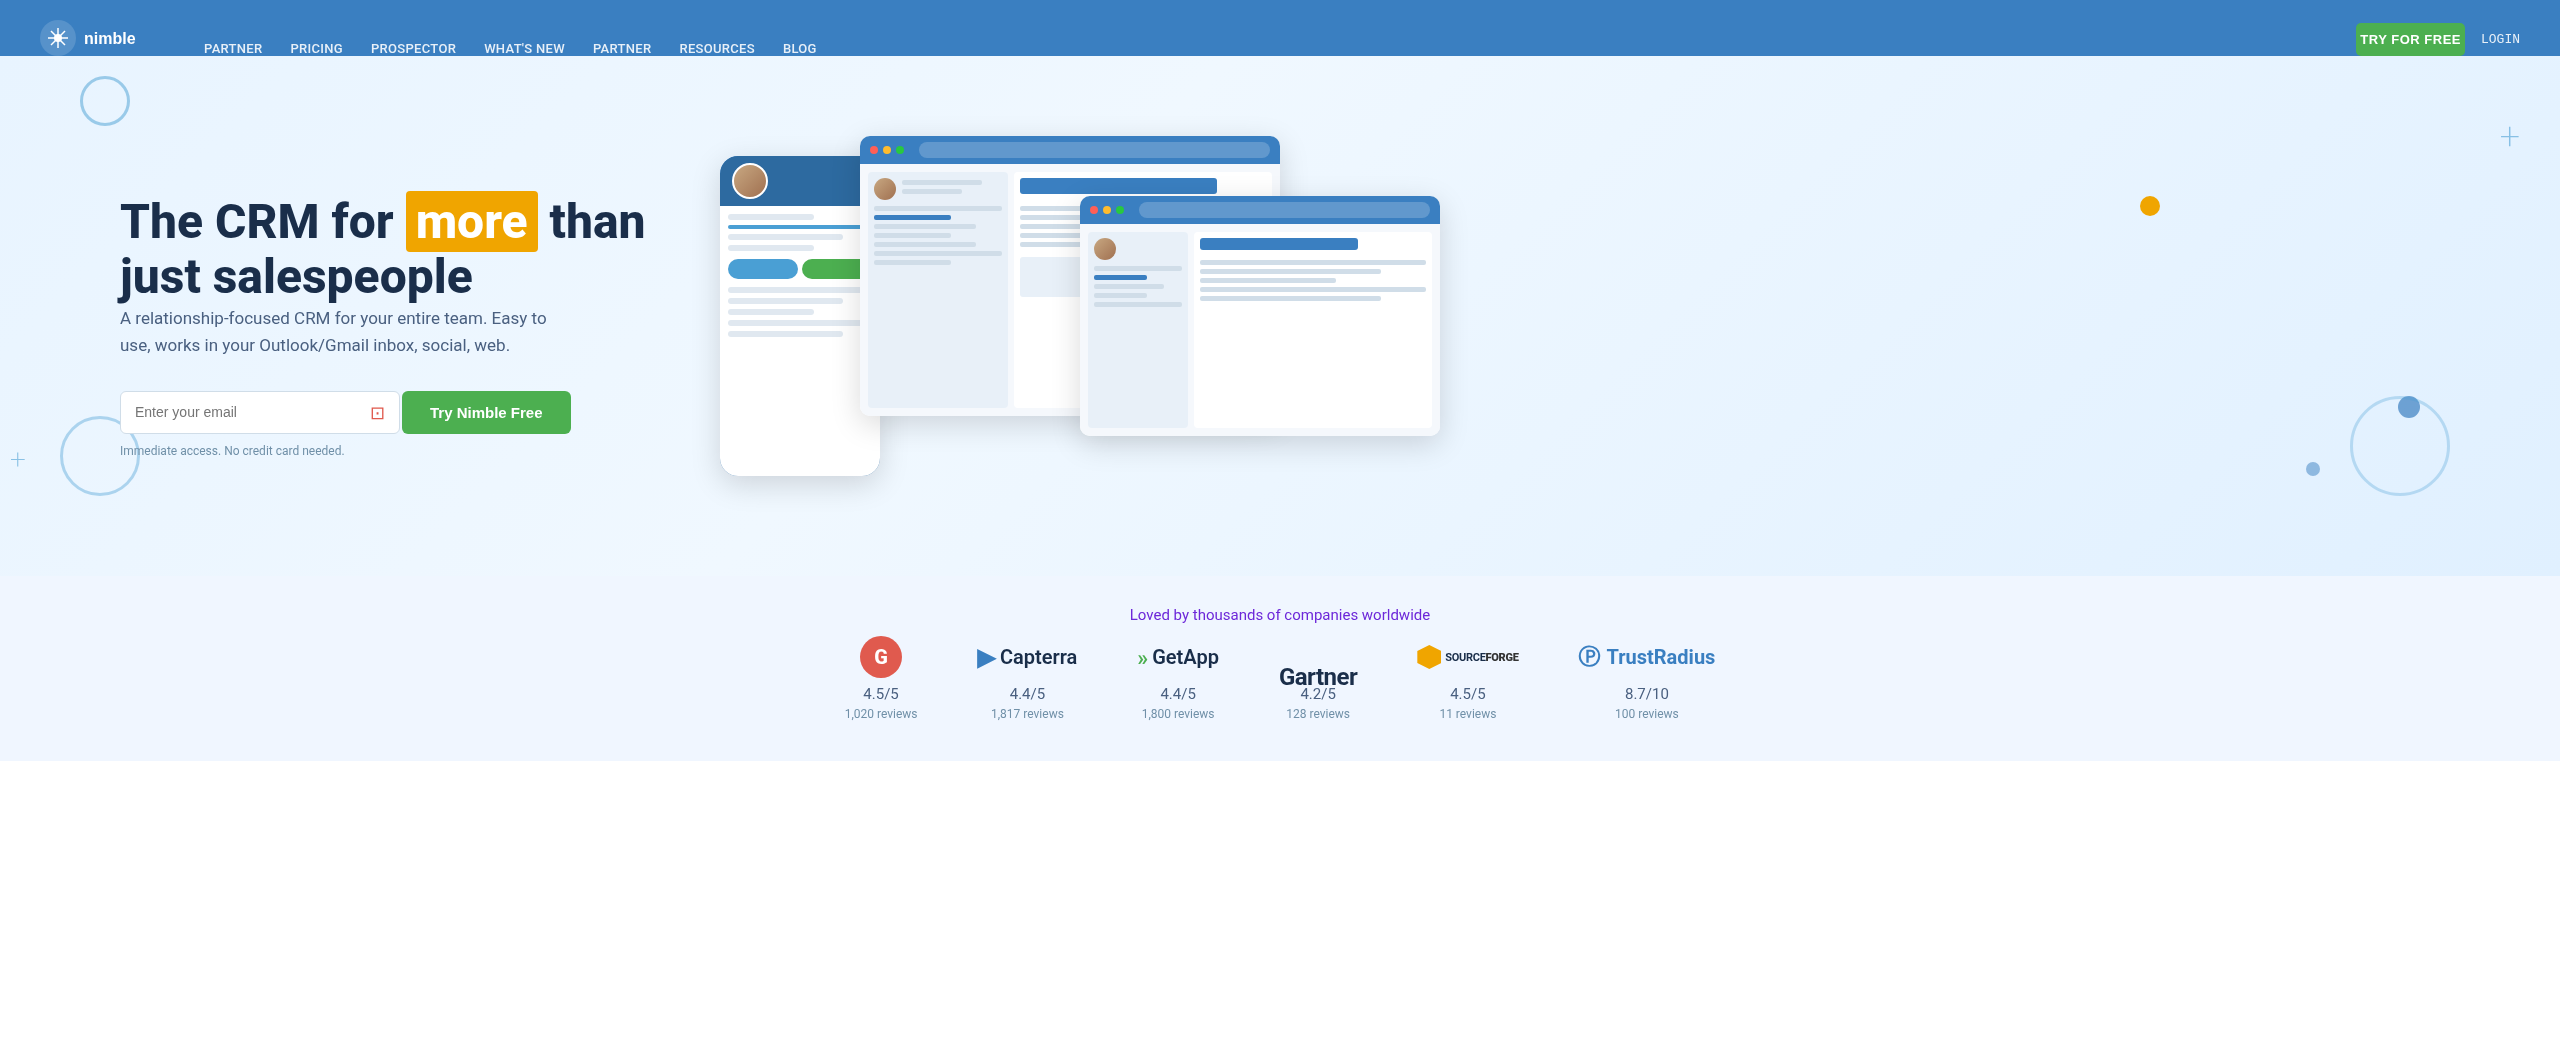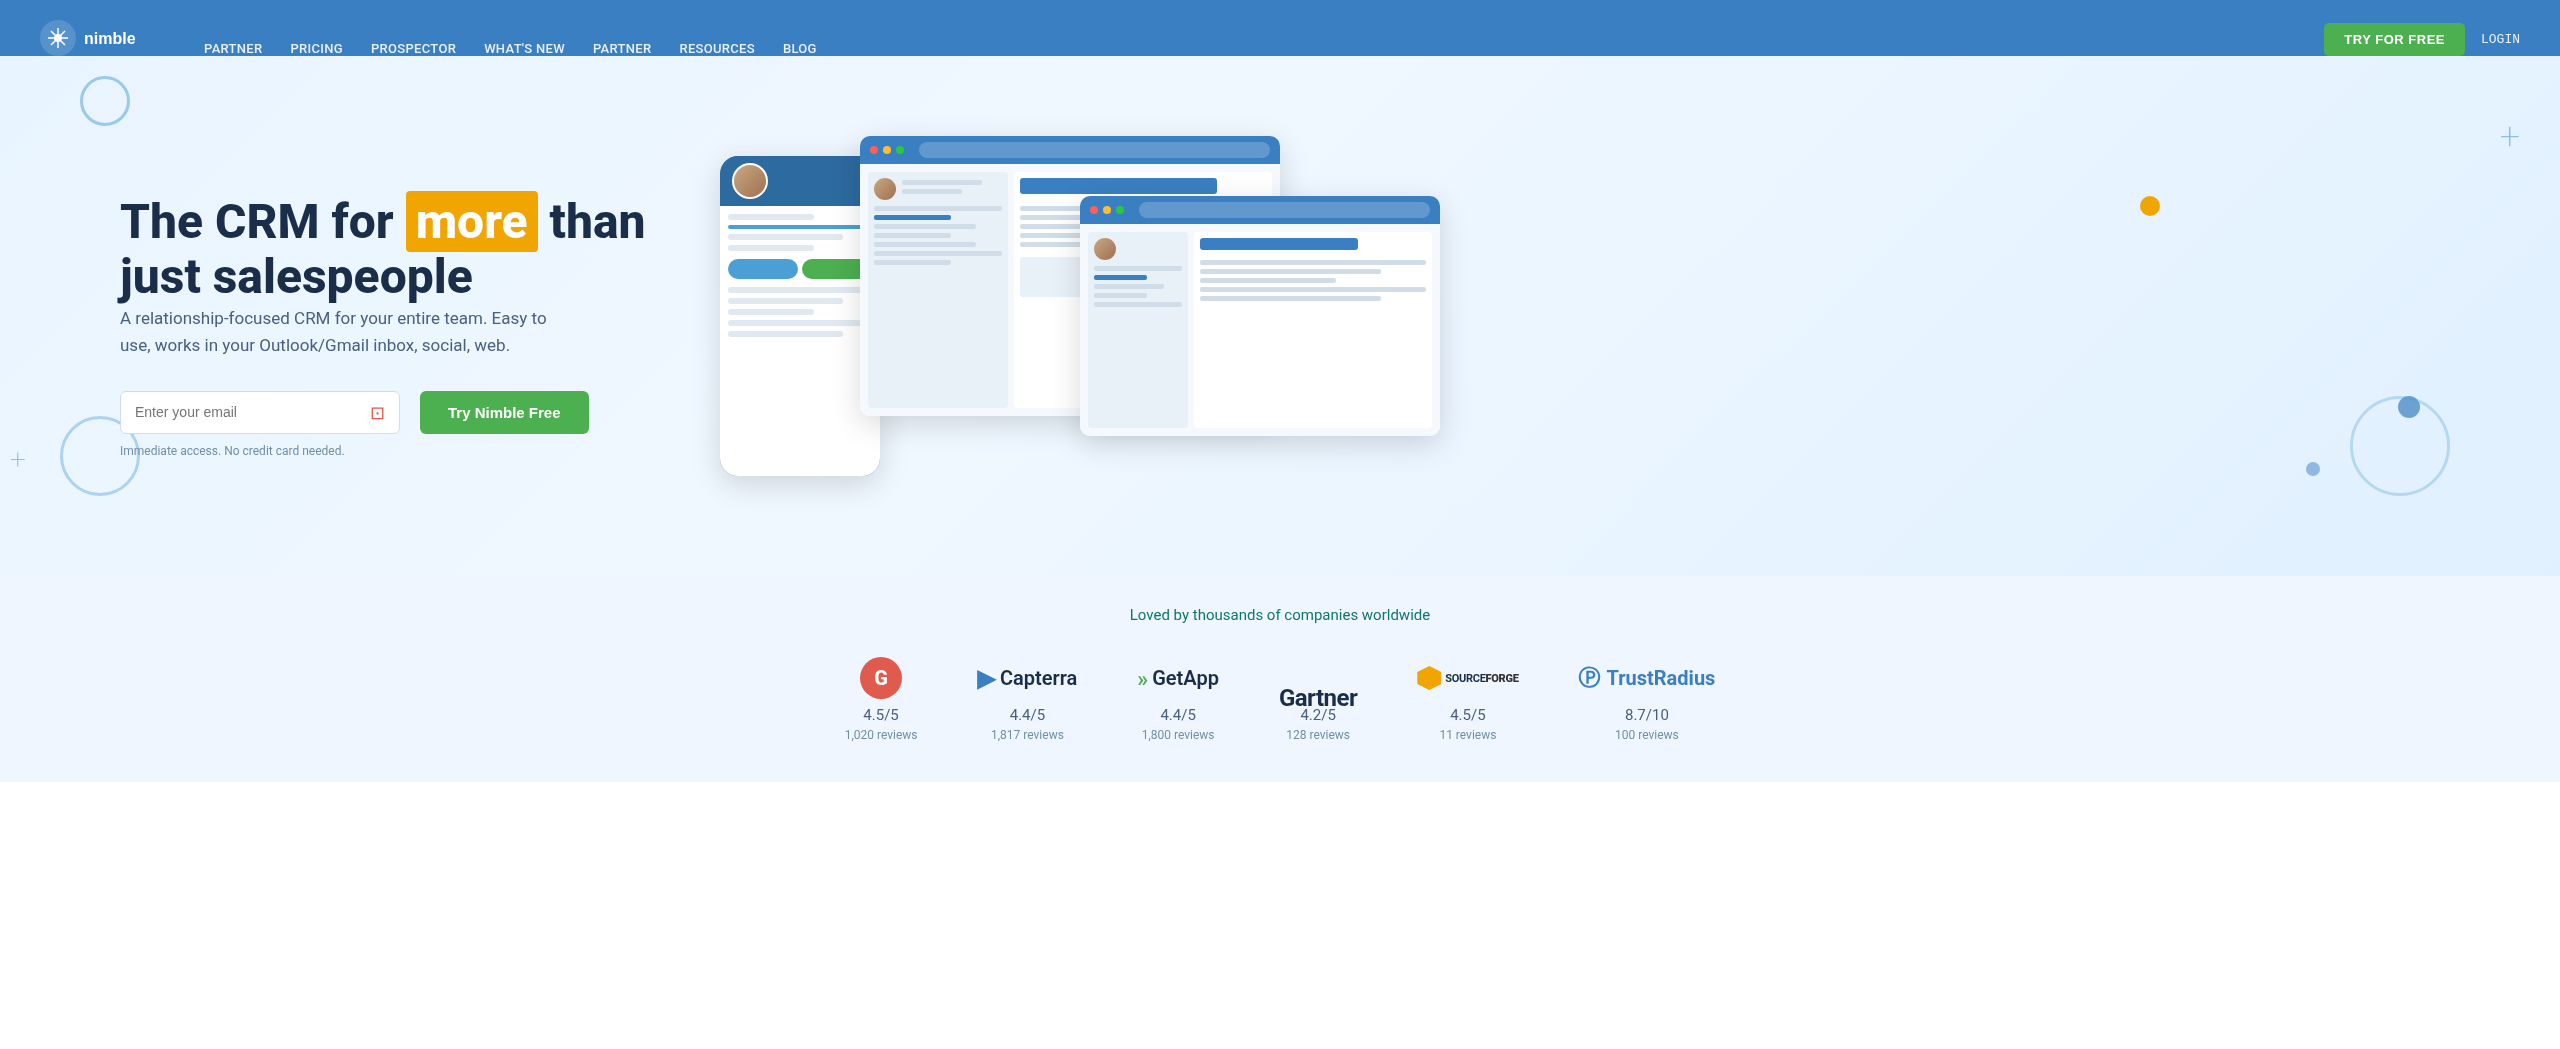--- a/index.html
+++ b/index.html
@@ -41,21 +41,21 @@
     }
     .nav-right {
       display: flex;
       align-items: center;
       gap: 16px;
     }
     .btn-try-free {
       background: #4caf50;
       color: #fff;
       border: none;
-      padding: 9px 20px;
+      padding: 9px 4px;
       border-radius: 5px;
       font-size: 13px;
       font-weight: 700;
       cursor: pointer;
       letter-spacing: 0.5px;
     }
     .btn-login {
       color: #e8f0f8;
       font-size: 13px;
       font-weight: 500;
@@ -96,21 +96,21 @@
     .hero-sub {
       font-size: 17px;
       color: #4a6080;
       line-height: 1.6;
       margin-bottom: 32px;
       max-width: 460px;
     }
     .email-form {
       display: flex;
       align-items: center;
-      gap: 20px;
+      gap: 2px;
       margin-bottom: 10px;
     }
     .email-input-wrapper {
       display: flex;
       align-items: center;
       background: #fff;
       border: 1.5px solid #d0dde8;
       border-radius: 6px;
       padding: 10px 14px;
       width: 280px;
@@ -287,22 +287,22 @@
     }
 
     
     .loved-section {
       background: #f0f6ff;
       padding: 30px 40px 40px;
       text-align: center;
     }
     .loved-text {
       font-size: 15px;
-      color: #0f766e;
-      margin-bottom: 36px;
+      color: #6d28d9;
+      margin-bottom: 15px;
     }
     .ratings-row {
       display: flex;
       justify-content: center;
       align-items: flex-start;
       gap: 60px;
     }
     .rating-item {
       display: flex;
       flex-direction: column;

